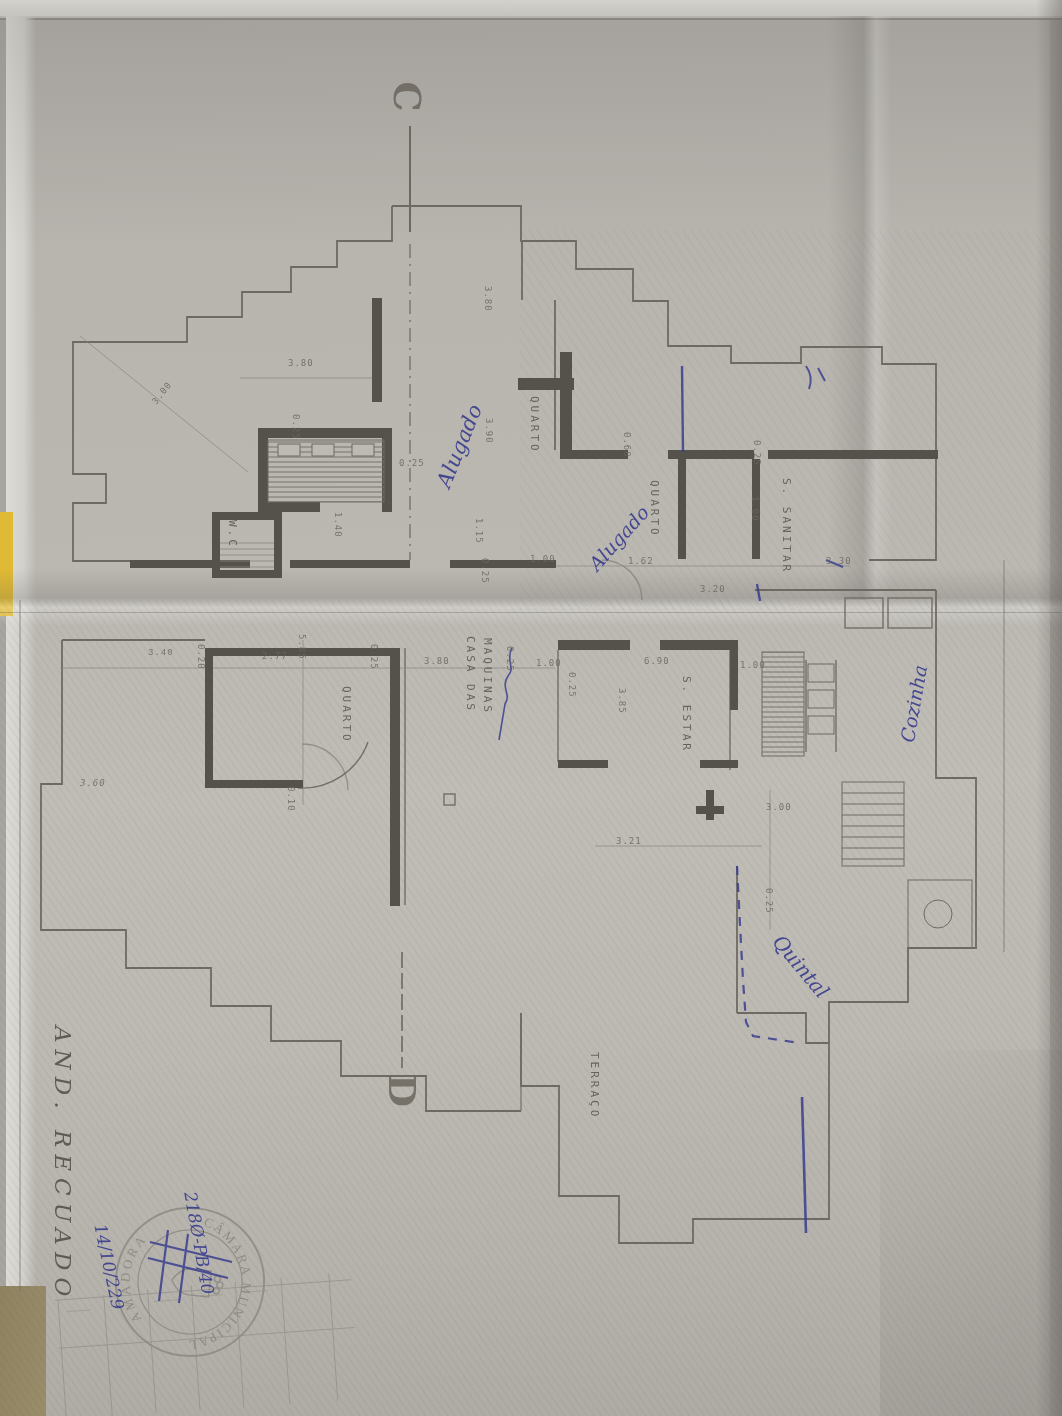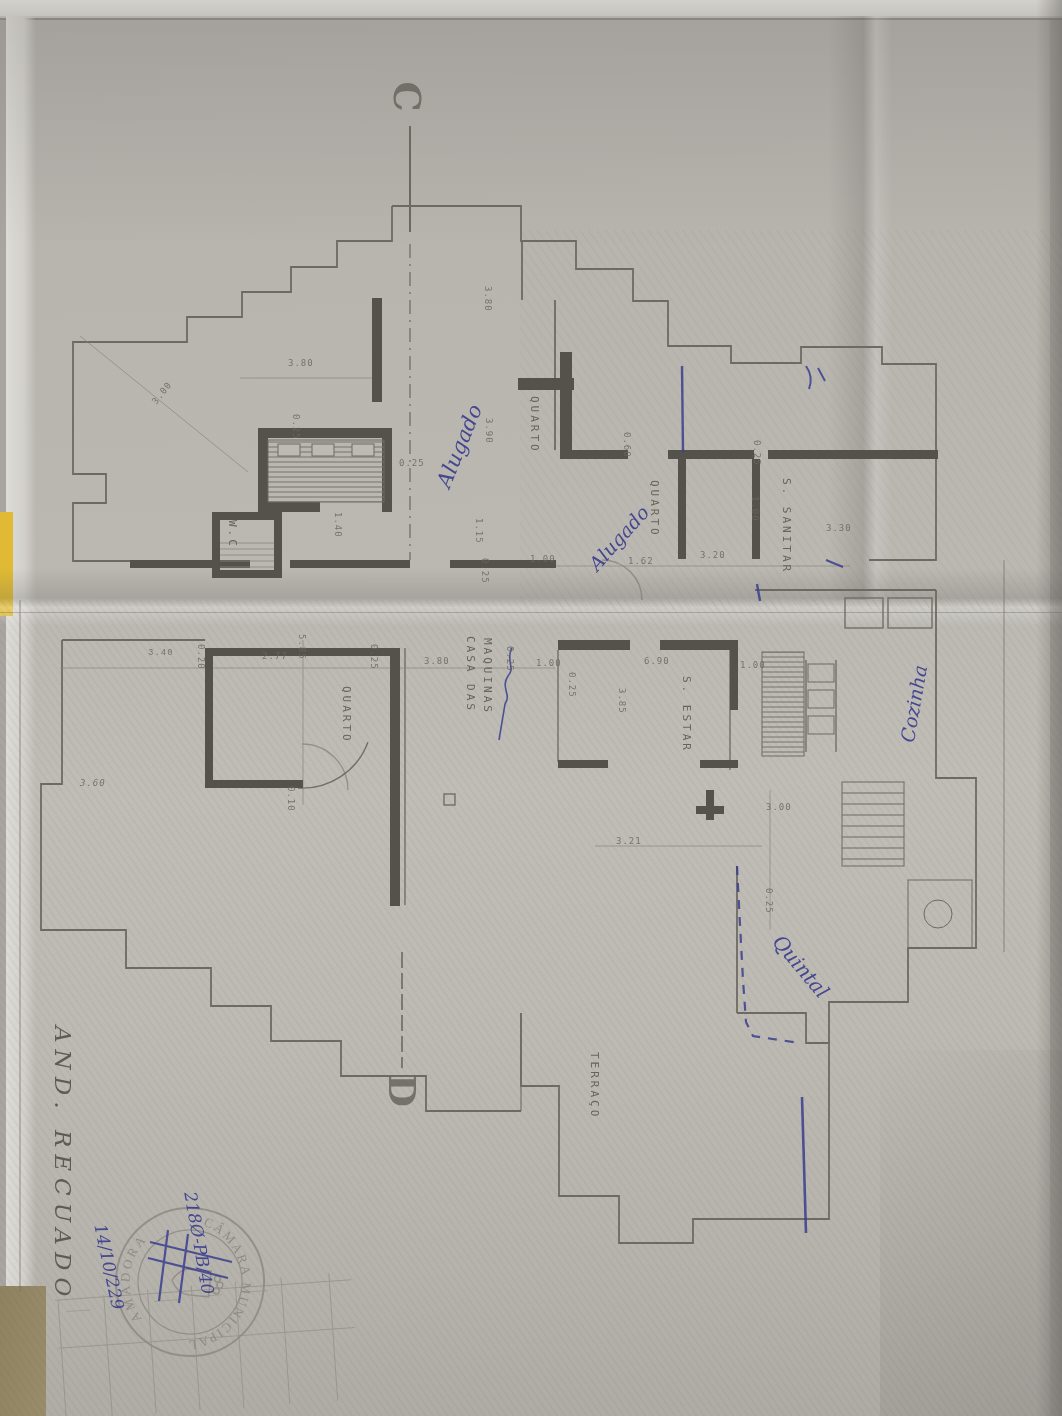--- a/index.html
+++ b/index.html
@@ -240,22 +240,22 @@
       <span class="dim v" style="left: 484px; top: 418px;">3.90</span>
       <span class="dim h" style="left: 399px; top: 458px;">0.25</span>
       <span class="dim v" style="left: 474px; top: 518px;">1.15</span>
       <span class="dim v" style="left: 480px; top: 558px;">0.25</span>
       <span class="dim h" style="left: 530px; top: 554px;">1.00</span>
       <span class="dim v" style="left: 333px; top: 512px;">1.40</span>
       <span class="dim v" style="left: 622px; top: 432px;">0.60</span>
       <span class="dim v" style="left: 752px; top: 440px;">0.25</span>
       <span class="dim v" style="left: 750px; top: 496px;">1.00</span>
       <span class="dim h" style="left: 628px; top: 556px;">1.62</span>
-      <span class="dim h" style="left: 700px; top: 550px;">3.20</span>
-      <span class="dim h" style="left: 826px; top: 523px;">3.30</span>
+      <span class="dim h" style="left: 700px; top: 584px;">3.20</span>
+      <span class="dim h" style="left: 826px; top: 556px;">3.30</span>
       <span class="dim h" style="left: 148px; top: 648px; font-family: Liberation Mono, monospace;">3.40</span>
       <span class="dim v" style="left: 196px; top: 644px;">0.20</span>
       <span class="dim h" style="left: 262px; top: 651px;">2.77</span>
       <span class="dim v" style="left: 297px; top: 634px;">5.85</span>
       <span class="dim v" style="left: 369px; top: 644px;">0.25</span>
       <span class="dim h" style="left: 424px; top: 656px;">3.80</span>
       <span class="dim v" style="left: 505px; top: 646px;">0.25</span>
       <span class="dim h" style="left: 536px; top: 658px;">1.00</span>
       <span class="dim v" style="left: 567px; top: 672px;">0.25</span>
       <span class="dim h" style="left: 644px; top: 656px;">6.90</span>

